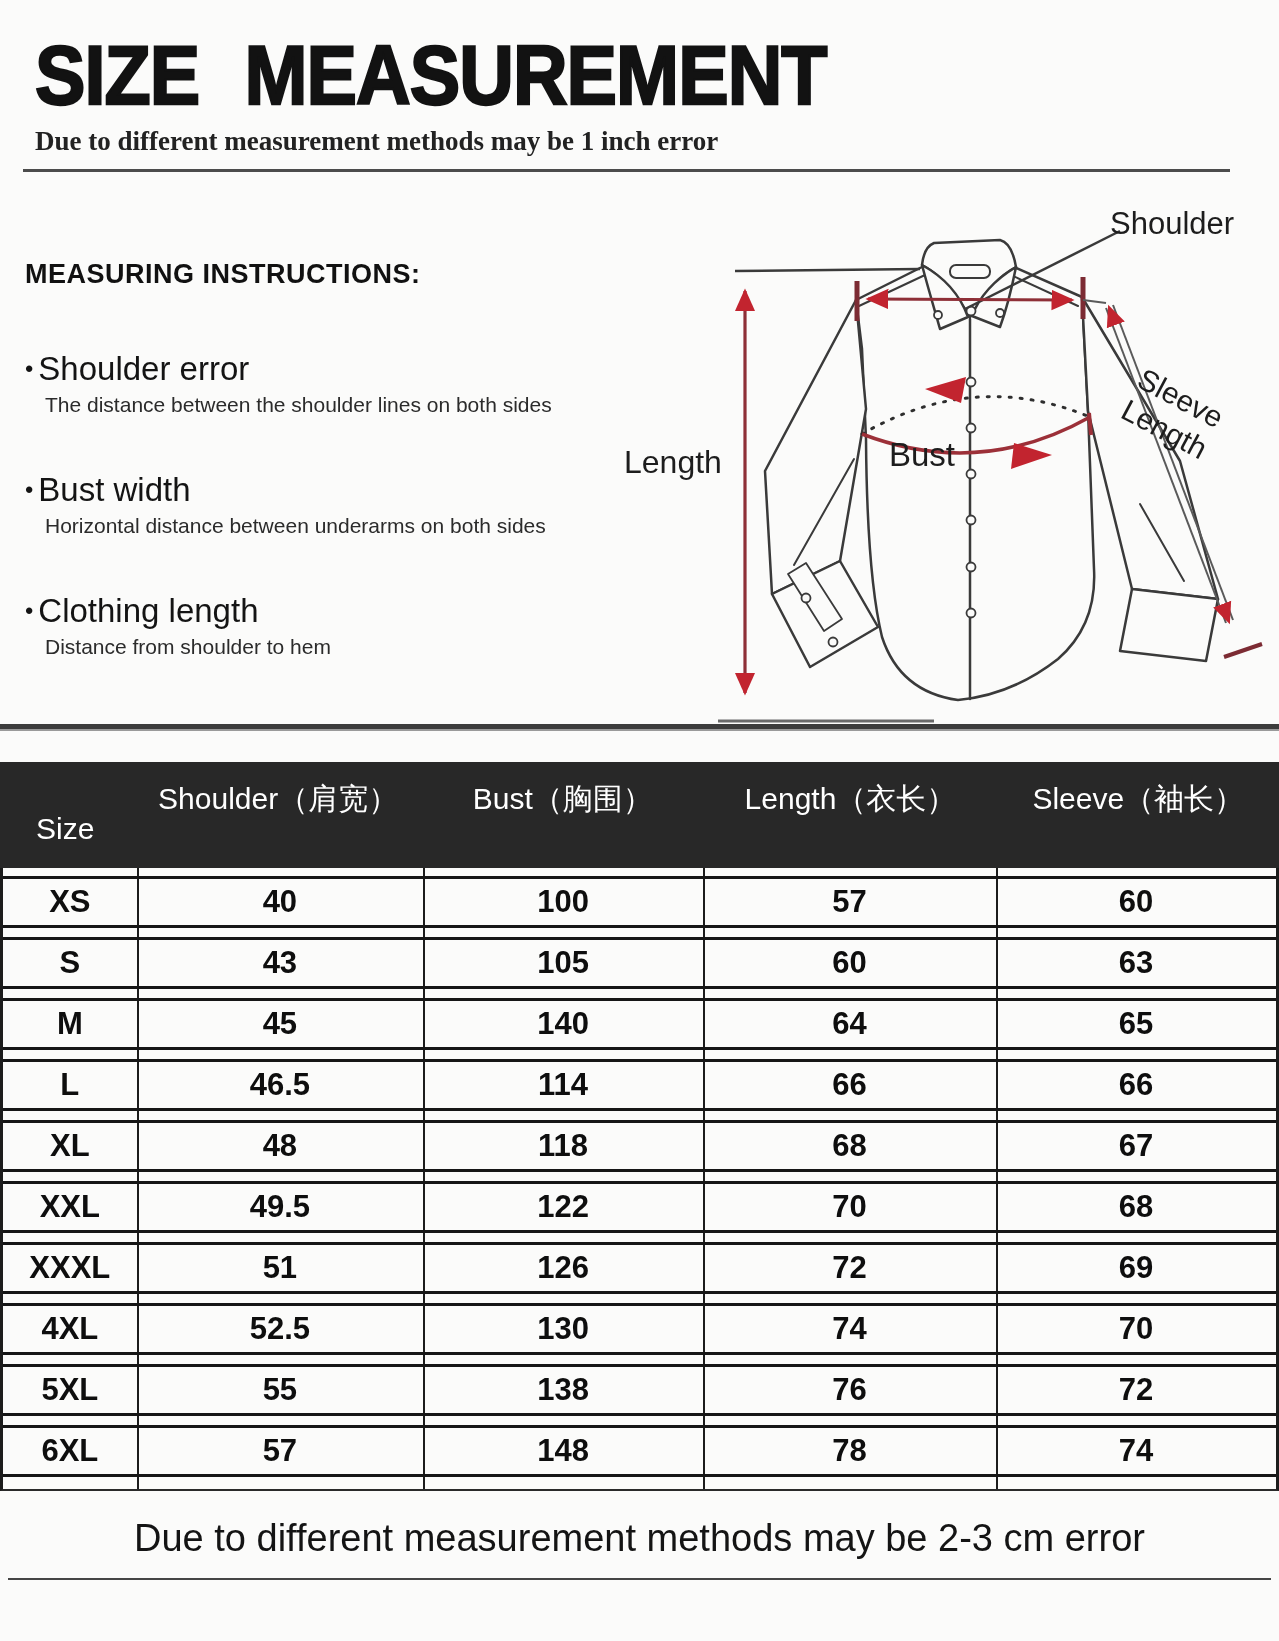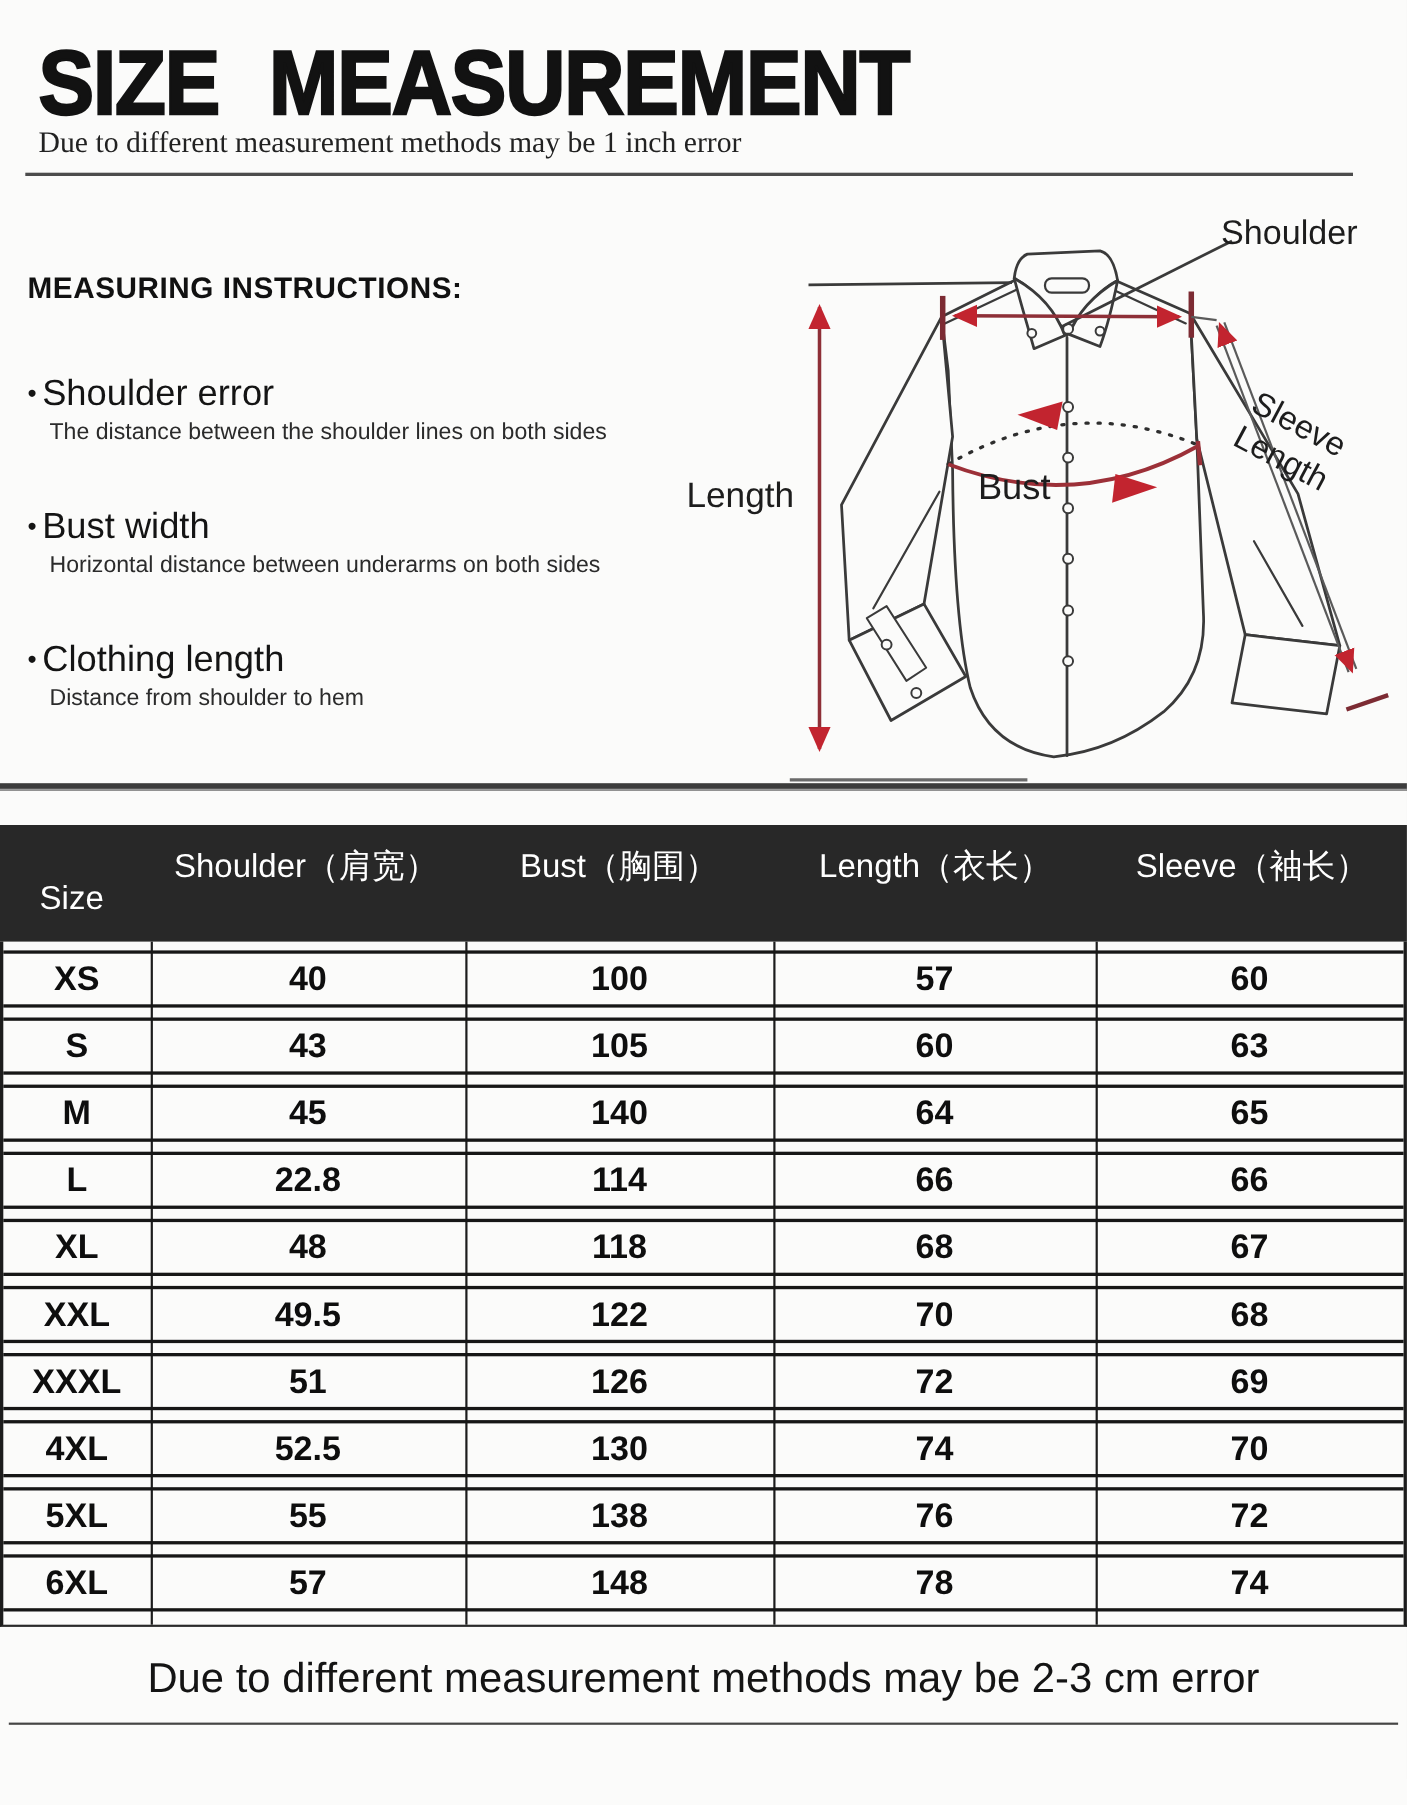--- a/index.html
+++ b/index.html
@@ -21,24 +21,25 @@
     letter-spacing:-1px;
     word-spacing:26px;
     color:#121212;
     -webkit-text-stroke:2.2px #121212;
     line-height:1.0;
     transform:scale(.97,1.06);
     transform-origin:top left;
     white-space:nowrap;
   }
   .subtitle{
-    margin-top:2px;
+    margin-top:14px;
     font-family:"Liberation Serif","DejaVu Serif",serif;
     font-size:27px;
     color:#222;
+    font-weight:bold;
   }
   .rule-top{
     margin:12px 0 0 -12px;
     width:1207px;height:3px;
     background:#4c4c4c;
   }
   
   .mid{position:relative;height:552px;}
   .instructions{position:absolute;left:25px;top:87px;width:600px;}
   .instr-heading{margin:0;font-size:27px;font-weight:bold;letter-spacing:.5px;color:#111;}
@@ -240,21 +241,21 @@
     <div class="trow">
       <div class="td c0">M</div>
       <div class="td c1">45</div>
       <div class="td c2">140</div>
       <div class="td c3">64</div>
       <div class="td c4">65</div>
     </div>
 
     <div class="trow">
       <div class="td c0">L</div>
-      <div class="td c1">22.8</div>
+      <div class="td c1">46.5</div>
       <div class="td c2">114</div>
       <div class="td c3">66</div>
       <div class="td c4">66</div>
     </div>
 
     <div class="trow">
       <div class="td c0">XL</div>
       <div class="td c1">48</div>
       <div class="td c2">118</div>
       <div class="td c3">68</div>

